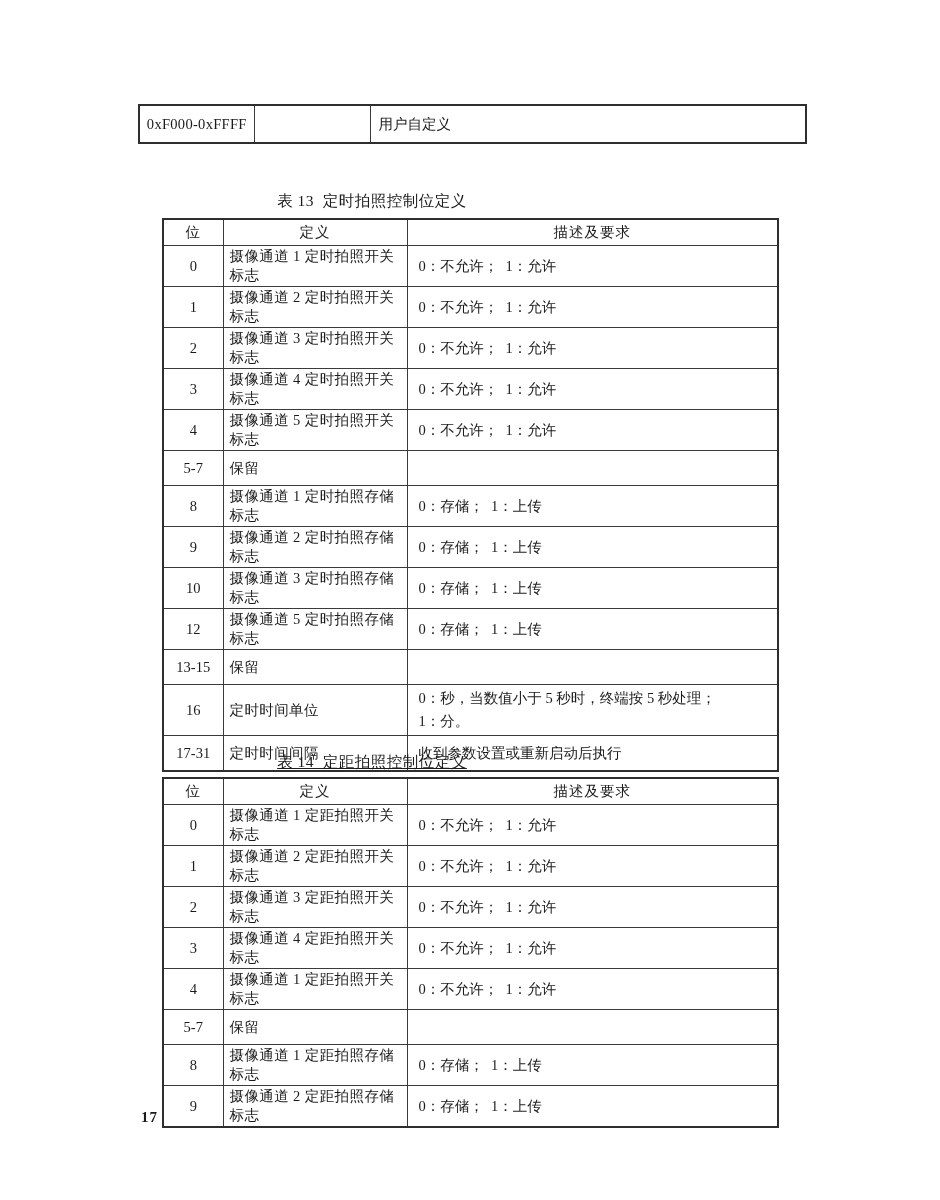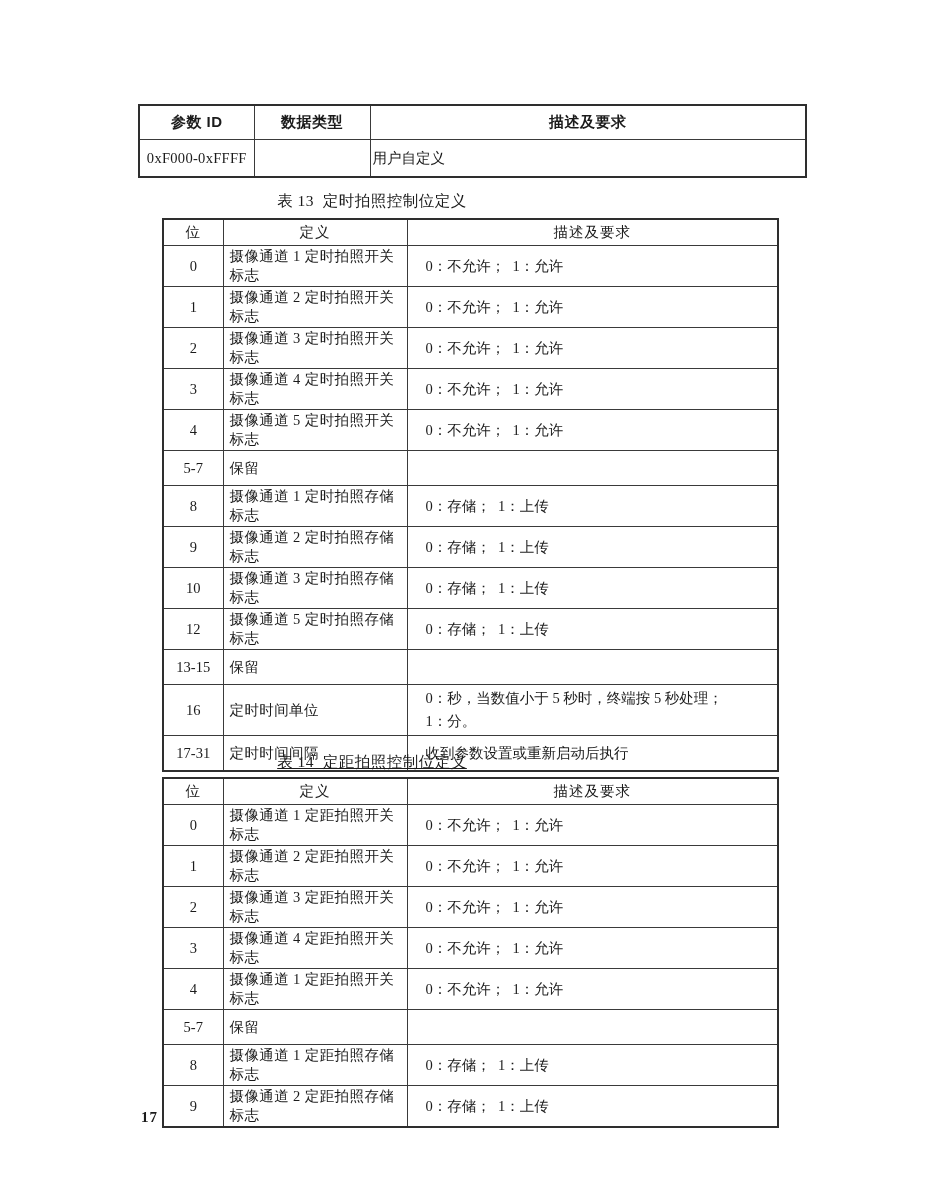--- a/index.html
+++ b/index.html
@@ -17,62 +17,57 @@
   
   .param-table{position:absolute;left:138px;top:104px;width:667px;border:2px solid #2e2e2e;}
   .param-table th{
     height:31px;text-align:center;font-size:15px;
     font-family:"Liberation Sans","DejaVu Sans",sans-serif;font-weight:600;
     letter-spacing:0.5px;
   }
   .param-table td{height:34px;font-size:14.5px;margin-left:36px;}
   .param-table td.c-id{text-align:center;letter-spacing:0.3px;}
   .param-table td.c-type{text-align:center;}
-  .param-table td.c-desc{text-align:left;padding-left:2px;}
+  .param-table td.c-desc{text-align:left;padding-left:8px;}
 
   
   .caption{
     position:absolute;left:0;width:744px;text-align:center;
     font-size:15.5px;white-space:pre;letter-spacing:0.5px;
   }
   .caption13{top:191px;}
   .caption14{top:752px;text-decoration:underline;}
 
   
   .bit-table{position:absolute;left:162px;width:615px;border:2px solid #2e2e2e;}
   .bit-table th{height:23px;text-align:center;font-size:14.5px;letter-spacing:1px;}
   .bit-table td{height:32px;font-size:14.5px;}
   .bit-table td.c-bit{text-align:center;}
   .bit-table td.c-def{text-align:left;padding-left:6px;letter-spacing:0.4px;}
-  .bit-table td.c-desc{text-align:left;padding-left:18px;white-space:pre-wrap;line-height:23px;}
+  .bit-table td.c-desc{text-align:left;padding-left:11px;white-space:pre-wrap;line-height:23px;}
   .bit-table tr.tall td{height:48px;}
   .t13{top:218px;}
   .t14{top:777px;}
 
   .page-number{
     position:absolute;left:141px;top:1109px;font-size:15px;letter-spacing:1px;font-weight:bold;
   }
 </style>
 </head>
 <body>
 
 <div class="page">
 
   <table class="param-table">
     <colgroup>
         <col style="width:115px">
         <col style="width:116px">
         <col style="width:436px">
       </colgroup>
     <tbody>
-        <tr>
-      <th>参数 ID</th>
-      <th>数据类型</th>
-      <th>描述及要求</th>
-    </tr>
     <tr>
       <td class="c-id">0xF000-0xFFFF</td>
       <td class="c-type"></td>
       <td class="c-desc">用户自定义</td>
     </tr>
   </tbody>
     </table>
 
   <div class="caption caption13">表 13  定时拍照控制位定义</div>
   <table class="bit-table t13">

